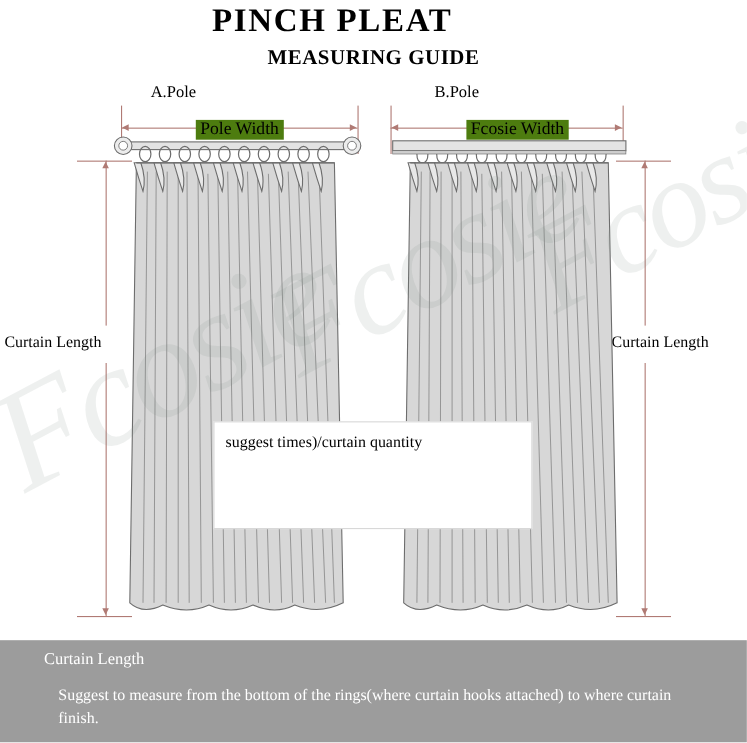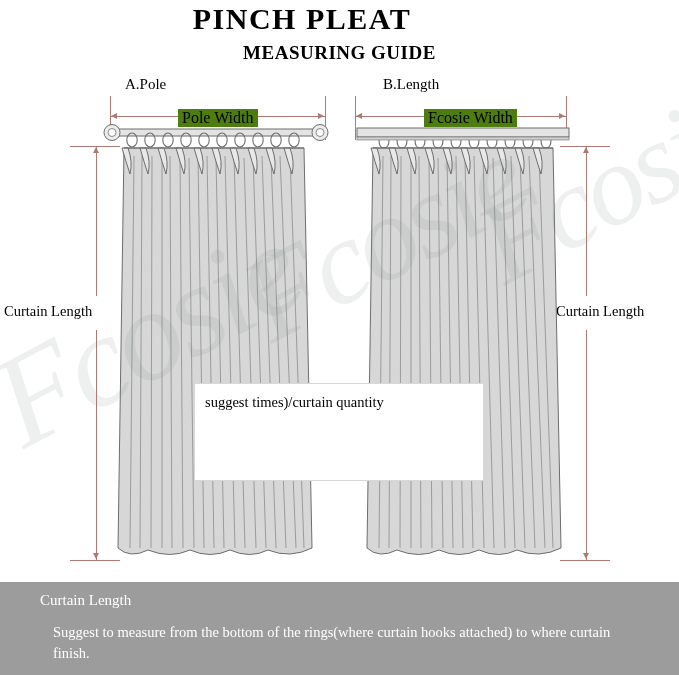--- a/index.html
+++ b/index.html
@@ -65,20 +65,21 @@
   }
   .wm1 { left: -16px; top: 130px; }
   .wm2 { left: 236px; top: 40px; font-size: 120px; }
   .wm3 { left: 470px; top: -10px; font-size: 115px; }
 
   
   .sec-label {
     position: absolute;
     font-size: 15px;
     color: #000;
+    margin-left: 12px;
   }
   #label-pole { left: 125px; top: 76px; }
   #label-track { left: 383px; top: 76px; }
 
   
   .dimline {
     position: absolute;
     height: 1px;
     background: #b07a74;
   }
@@ -171,21 +172,21 @@
   <div class="title">PINCH PLEAT</div>
   <div class="subtitle">MEASURING GUIDE</div>
 
   <div class="watermark">
     <div class="wm-text wm1">Fcosie</div>
     <div class="wm-text wm2">Fcosie</div>
     <div class="wm-text wm3">Fcosie</div>
   </div>
 
   <div class="sec-label" id="label-pole">A.Pole</div>
-  <div class="sec-label" id="label-track">B.Length</div>
+  <div class="sec-label" id="label-track">B.Pole</div>
 
   <div class="dimtick" style="left:110px; top:96px; height:44px;"></div>
   <div class="dimtick" style="left:325px; top:96px; height:44px;"></div>
   <div class="dimline" style="left:110px; top:116px; width:215px;"></div>
   <div class="arrow-l" style="left:111px; top:113px;"></div>
   <div class="arrow-r" style="left:318px; top:113px;"></div>
   <div class="dimtext" style="left:178px; top:109px;">Pole Width</div>
 
   <div class="dimtick" style="left:355px; top:96px; height:44px;"></div>
   <div class="dimtick" style="left:566px; top:96px; height:44px;"></div>

